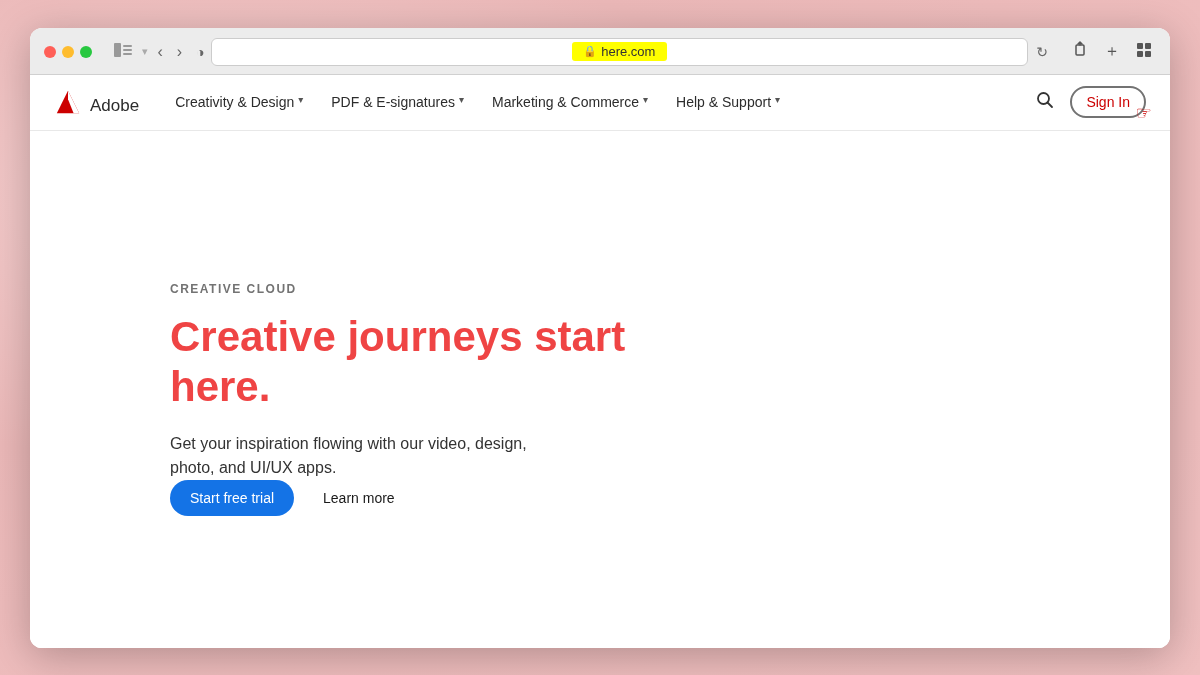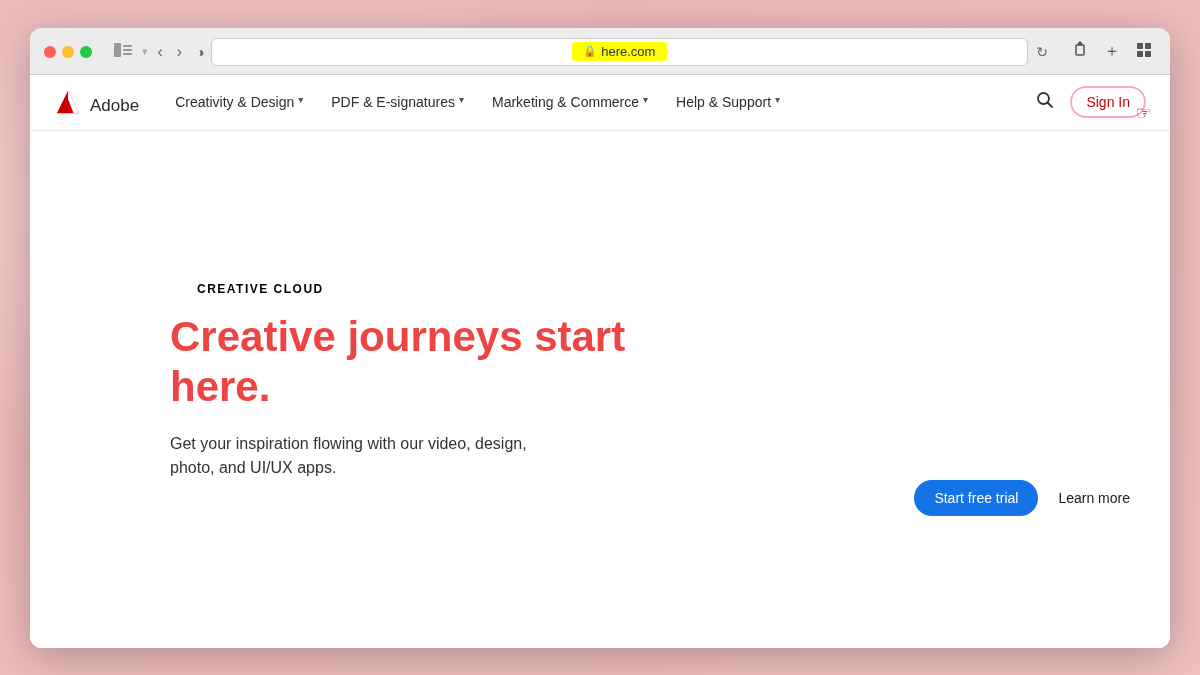--- a/index.html
+++ b/index.html
@@ -212,21 +212,21 @@
       background: none;
       border: none;
       cursor: pointer;
       font-size: 18px;
       color: #333;
       padding: 4px;
     }
 
     .sign-in-btn {
       background: none;
-      border: 2px solid #f9a8d4;
+      border: 2px solid #737373;
       color: #cc0000;
       padding: 6px 14px;
       border-radius: 20px;
       font-size: 14px;
       font-weight: 500;
       cursor: pointer;
       position: relative;
     }
 
     .cursor-indicator {
@@ -244,24 +244,23 @@
       display: flex;
       flex-direction: column;
       justify-content: center;
       background: #ffffff;
     }
 
     .section-label {
       font-size: 12px;
       font-weight: 700;
       letter-spacing: 1.5px;
-      color: #000000;
+      color: #737373;
       text-transform: uppercase;
       margin-bottom: 16px;
-      margin-left: 27px;
     }
 
     .hero-title {
       font-size: 42px;
       font-weight: 700;
       color: #ef4444;
       line-height: 1.2;
       margin-bottom: 20px;
       max-width: 480px;
     }
@@ -269,22 +268,21 @@
     .hero-description {
       font-size: 16px;
       color: #333;
       line-height: 1.5;
       max-width: 400px;
     }
 
     .cta-buttons {
       display: flex;
       align-items: center;
-      gap: 20px;
-      justify-content: flex-end;
+      gap: 29px;
     }
 
     .btn-primary {
       background: #1473e6;
       color: #ffffff;
       border: none;
       padding: 10px 20px;
       border-radius: 20px;
       font-size: 14px;
       font-weight: 500;

